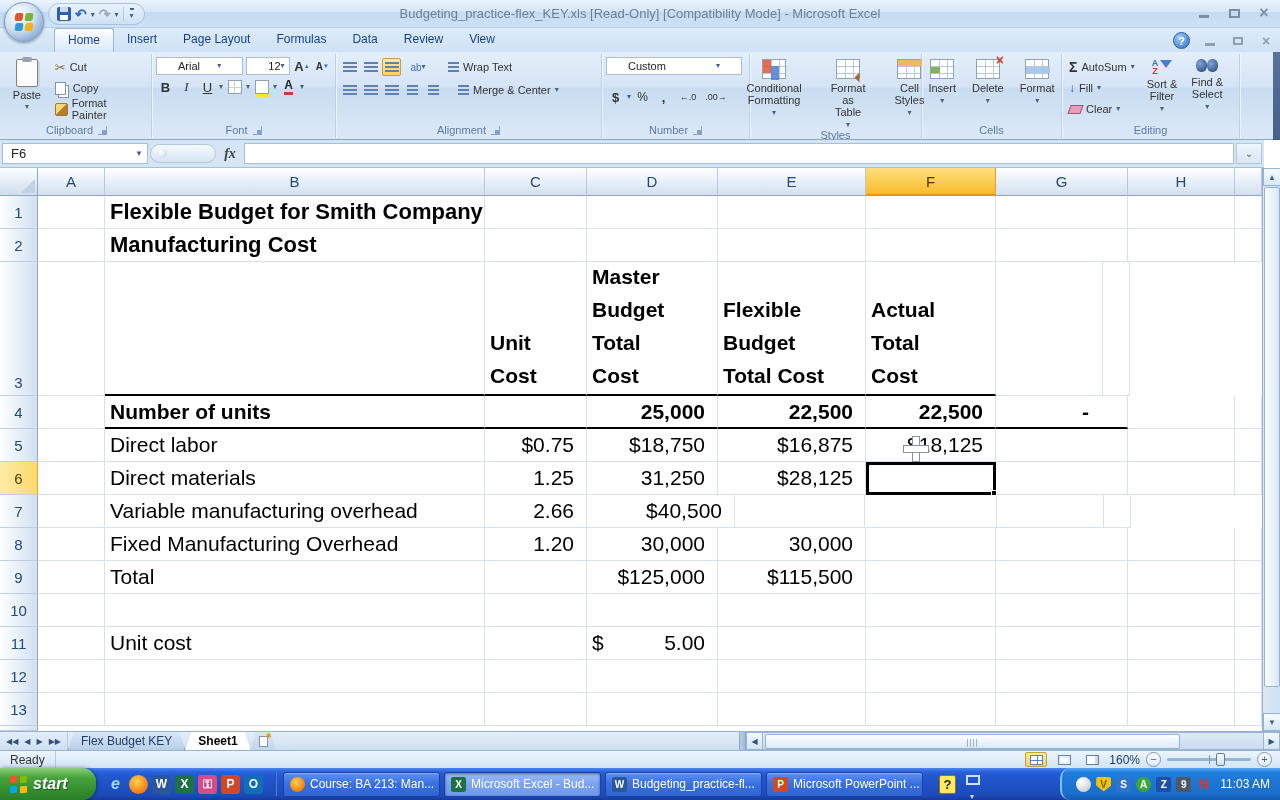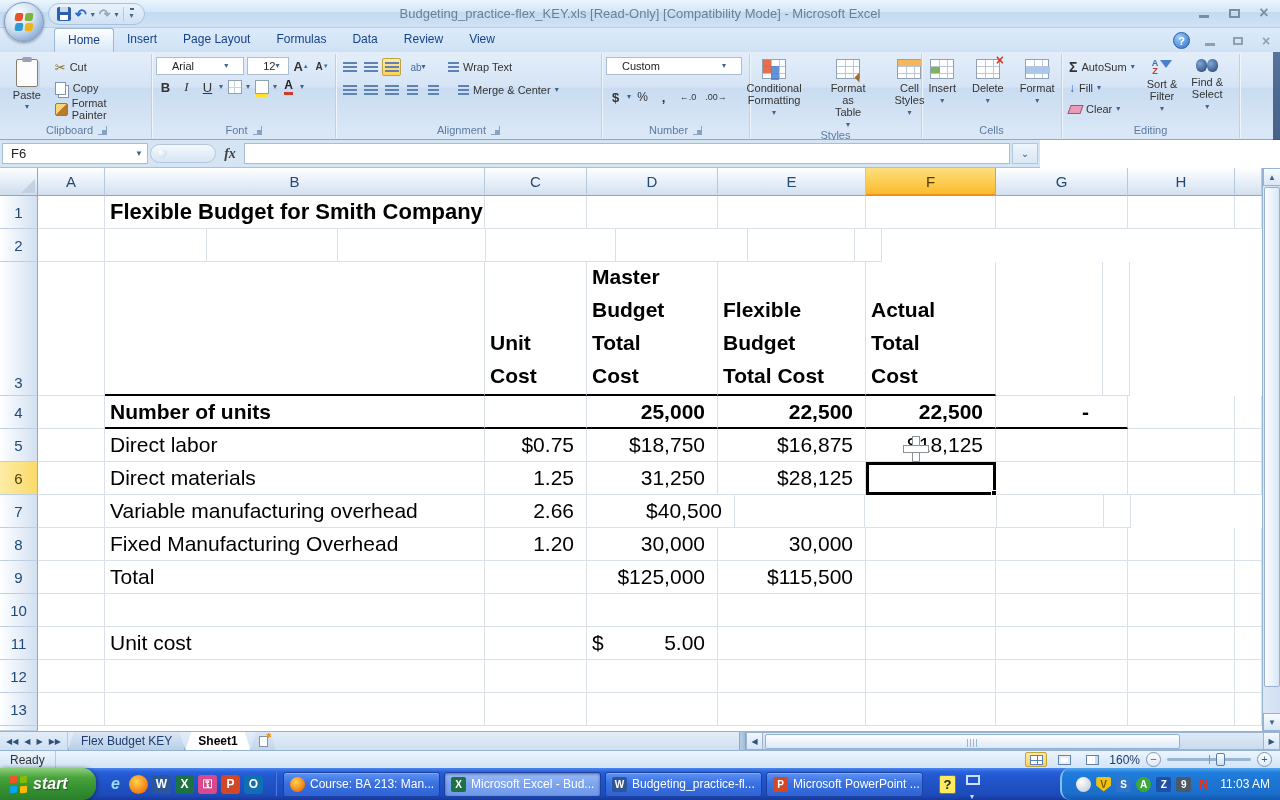--- a/index.html
+++ b/index.html
@@ -59,21 +59,21 @@
   display:flex;flex-direction:column;}
 .rg-body{flex:1;display:flex;padding:3px 4px 0;gap:4px;}
 .rg-label{height:16px;display:flex;align-items:center;justify-content:center;gap:5px;
   font-size:11px;color:#5c7aa3;}
 .dlg{width:9px;height:9px;border:1px solid #87a2c2;border-top:none;border-left:none;position:relative;}
 .dlg:before{content:"";position:absolute;right:0;bottom:0;width:4px;height:4px;background:#87a2c2;}
 .icon-txt{font-size:13px;line-height:1;}
 .dda{font-size:8px;color:#44638a;line-height:1;}
 .sbtn{display:flex;align-items:center;gap:4px;font-size:11px;color:#333;height:20px;padding:0 3px;border-radius:2px;}
 .combo{background:#fff;border:1px solid #abbdd3;height:18px;display:flex;align-items:center;
-  font-size:11px;color:#222;padding:0 15px;justify-content:space-between;}
+  font-size:11px;color:#222;padding:0 21px;justify-content:space-between;}
 .btn17{width:19px;height:18px;border:1px solid transparent;border-radius:2px;display:flex;align-items:center;justify-content:center;font-size:12px;color:#333;}
 .hl{background:linear-gradient(#ffe8a6,#fdd255);border:1px solid #c2a33c;border-radius:2px;}
 
 .paste-btn{width:42px;display:flex;flex-direction:column;align-items:center;justify-content:flex-start;gap:2px;font-size:11px;color:#333;padding-top:2px;}
 .clip-icon{width:22px;height:28px;background:#fdfdfd;border:1px solid #8a7f6e;border-radius:2px;position:relative;box-shadow:2px 2px 0 #c9d6e6;}
 .clip-icon:before{content:"";position:absolute;left:5px;top:-3px;width:10px;height:5px;background:#9aa2ad;border-radius:2px;}
 .copy-icon{width:11px;height:13px;background:#fff;border:1px solid #7f93ad;box-shadow:3px 3px 0 -1px #fff,3px 3px 0 #7f93ad;margin-right:3px;}
 .brush-icon{width:13px;height:13px;background:linear-gradient(135deg,#f7d774 50%,#b97c2c 50%);border:1px solid #9a7b33;border-radius:2px;}
 
 .bld{font-weight:bold;font-size:13px;}
@@ -115,21 +115,21 @@
 .az-ic{display:flex;flex-direction:column;line-height:8px;font-size:9px;font-weight:bold;}
 .az-ic .a{color:#3c6eb4;}
 .az-ic .z{color:#d03a2a;}
 .funnel{width:0;height:0;border:6px solid transparent;border-top:8px solid #4a7fd0;margin-left:2px;}
 .binoc{width:22px;height:14px;position:relative;}
 .binoc:before,.binoc:after{content:"";position:absolute;top:0;width:11px;height:13px;border-radius:45%;background:radial-gradient(circle at 35% 35%,#7fa7d8,#27406e);}
 .binoc:before{left:0;}
 .binoc:after{right:0;}
 
 
-.formulabar{position:absolute;left:0;top:140px;width:1040px;height:28px;background:#d6e5f4;border-bottom:1px solid #a9c0d8;display:flex;align-items:center;padding:3px 2px;gap:2px;}
+.formulabar{position:absolute;left:0;top:140px;width:1264px;height:28px;background:#d6e5f4;border-bottom:1px solid #a9c0d8;display:flex;align-items:center;padding:3px 2px;gap:2px;}
 .namebox{width:146px;height:21px;background:#fff;border:1px solid #a9bdd4;display:flex;align-items:center;justify-content:space-between;padding:0 4px 0 8px;font-size:13px;color:#222;}
 .nb-arrow{font-size:8px;color:#44638a;}
 .fx-capsule{width:66px;height:19px;border-radius:10px;background:linear-gradient(#f4f9fe,#d7e5f3);border:1px solid #b3c7dc;position:relative;}
 .fx-capsule:before{content:"";position:absolute;left:6px;top:4px;width:10px;height:9px;border-radius:50%;background:radial-gradient(circle at 35% 30%,#fff,#c2d3e5);}
 .fx-btn{width:24px;height:21px;display:flex;align-items:center;justify-content:center;
   font-family:"Liberation Serif",serif;font-style:italic;font-weight:bold;font-size:14px;color:#404040;}
 .formula-field{flex:1;height:21px;background:#fff;border:1px solid #a9bdd4;font-size:13px;padding:0 6px;color:#000;display:flex;align-items:center;}
 .fb-chevron{width:26px;height:21px;display:flex;align-items:center;justify-content:center;color:#44638a;font-size:10px;background:linear-gradient(#eef5fc,#d9e7f5);border:1px solid #b3c7dc;}
 
 
@@ -592,20 +592,21 @@
         <div class="cell cE"></div>
         <div class="cell cF"></div>
         <div class="cell cG"></div>
         <div class="cell cH"></div>
         <div class="cell cX"></div>
     </div>
 
     <div class="row r">
       <div class="gut">2</div>
       <div class="cell cA"></div>
+      <div class="cell cB b t22">Manufacturing Cost</div>
       <div class="cell cC"></div>
         <div class="cell cD"></div>
         <div class="cell cE"></div>
         <div class="cell cF"></div>
         <div class="cell cG"></div>
         <div class="cell cH"></div>
         <div class="cell cX"></div>
     </div>
 
     <div class="row r3">

